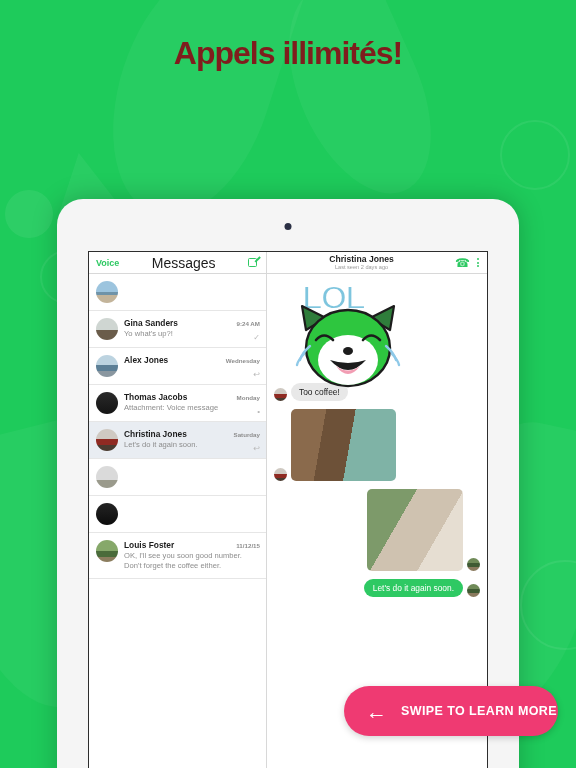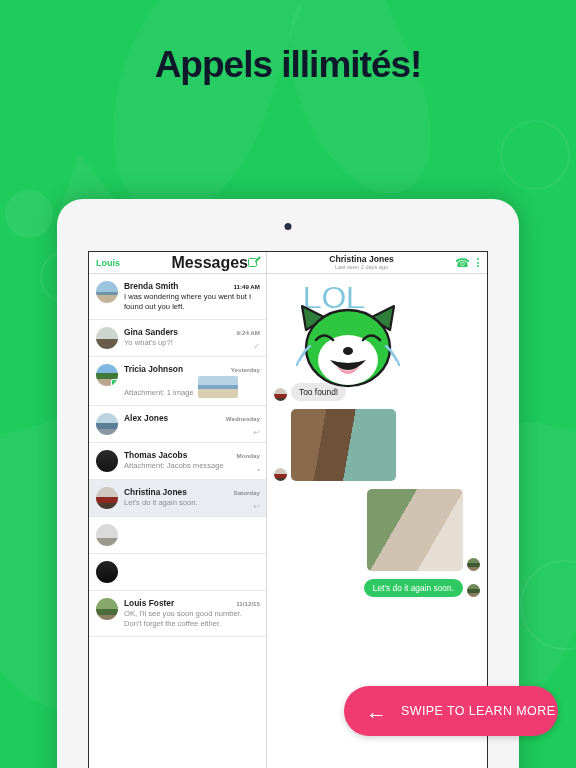--- a/index.html
+++ b/index.html
@@ -15,23 +15,23 @@
   .wm { position:absolute; opacity:.07; }
   .wm-circle { border-radius:50%; border:0 solid #fff; background:#fff; }
   .wm-ring { border-radius:50%; border:2px solid #fff; background:none; }
   .wm-tri { width:0; height:0; border-left:34px solid transparent;
             border-right:34px solid transparent; border-bottom:50px solid #fff;
             opacity:.05; }
   .wm-leaf { background:#fff; opacity:.045; border-radius:50% 0 50% 50%; }
 
   
   .headline {
-    position:absolute; top:36px; left:0; right:0;
-    text-align:center; color:#0f172a;
-    font-weight:bold; font-size:37px; line-height:58px;
+    position:absolute; top:24px; left:0; right:0;
+    text-align:center; color:#7f1d1d;
+    font-weight:bold; font-size:32px; line-height:58px;
     letter-spacing:-1px;
   }
 
   
   .tablet {
     position:absolute; left:57px; top:199px;
     width:462px; height:592px;
     background:#f5f5f5;
     border-radius:26px 26px 0 0;
     box-shadow:0 0 26px rgba(0,0,0,.22);
@@ -52,21 +52,21 @@
   
   .left-panel {
     width:178px; flex:none; border-right:1px solid #d8d8d8;
     background:#fff; display:flex; flex-direction:column; min-height:0;
   }
   .left-header {
     height:22px; flex:none; display:flex; align-items:center;
     padding:0 7px; border-bottom:1px solid #d8d8d8; background:#fff;
   }
   .edit-link { color:#2ec963; font-size:9px; font-weight:bold; }
-  .left-title { flex:1; text-align:right; font-size:16px; font-weight:bold; color:#1c1c1c; }
+  .left-title { flex:1; text-align:center; font-size:14px; font-weight:normal; color:#1c1c1c; }
   .compose-ic { width:11px; height:11px; position:relative; }
   .compose-ic .box {
     position:absolute; left:0; top:1px; width:9px; height:9px;
     border:1.3px solid #2ec963; border-radius:1.5px;
   }
   .compose-ic .pen {
     position:absolute; right:-1px; top:-1px; width:7px; height:1.6px;
     background:#2ec963; transform:rotate(-45deg); transform-origin:right center;
   }
 
@@ -136,21 +136,21 @@
   .photo-out { width:96px; height:82px; }
 
   
   .cta {
     position:absolute; left:344px; top:686px;
     width:214px; height:50px; border-radius:25px;
     background:#ef3a72; display:flex; align-items:center; gap:14px;
     padding-left:22px; box-shadow:0 2px 7px rgba(0,0,0,.18); z-index:20;
   }
   .cta-arrow { color:#fff; font-size:21px; line-height:1; font-weight:300; }
-  .cta-label { color:#fff; font-size:12.5px; font-weight:normal; letter-spacing:.4px; }
+  .cta-label { color:#fff; font-size:12.5px; font-weight:bold; letter-spacing:.4px; }
 </style>
 </head>
 <body>
 
 <div class="bg-watermarks">
   <div class="wm wm-leaf" style="left:120px;top:-40px;width:150px;height:260px;transform:rotate(18deg);"></div>
   <div class="wm wm-leaf" style="left:300px;top:-20px;width:120px;height:220px;transform:rotate(-24deg);"></div>
   <div class="wm wm-leaf" style="left:430px;top:420px;width:160px;height:300px;transform:rotate(12deg);"></div>
   <div class="wm wm-leaf" style="left:-40px;top:430px;width:150px;height:280px;transform:rotate(-14deg);"></div>
   <div class="wm wm-circle" style="left:5px;top:190px;width:48px;height:48px;"></div>
@@ -165,87 +165,63 @@
 </div>
 
 <div class="tablet">
   <div class="camera"></div>
 
   <div class="screen">
     <div class="screen-body">
 
       <div class="left-panel">
         <div class="left-header">
-          <span class="edit-link">Louis</span>
+          <span class="edit-link">Voice</span>
           <span class="left-title">Messages</span>
           <span class="compose-ic">
             <span class="box"></span>
               <span class="pen"></span>
           </span>
         </div>
         <div class="conv-list" id="conv-list">
             <div class="conv">
               <div class="avatar" style="background: linear-gradient(rgb(156, 196, 222) 0px, rgb(156, 196, 222) 48%, rgb(111, 147, 168) 48%, rgb(111, 147, 168) 62%, rgb(195, 180, 154) 62%);"></div>
-              <div class="conv-main">
-                <div class="conv-top">
-                  <span class="conv-name">Brenda Smith</span>
-                  <span class="conv-time unread">11:49 AM</span>
-                </div>
-                <div class="conv-row-b">
-                  <div class="conv-prev unread">I was wondering where you went but I found out you left.</div>
-                </div>
-              </div>
             </div>
             <div class="conv">
               <div class="avatar" style="background: linear-gradient(rgb(207, 214, 210) 0px, rgb(207, 214, 210) 55%, rgb(106, 92, 74) 55%);"></div>
               <div class="conv-main">
                 <div class="conv-top">
                   <span class="conv-name">Gina Sanders</span>
                   <span class="conv-time">9:24 AM</span>
                 </div>
                 <div class="conv-row-b">
                   <div class="conv-prev">Yo what's up?!</div>
                 </div>
               </div>
               <span class="conv-status">✓</span>
             </div>
             <div class="conv">
-              <div class="avatar" style="background: linear-gradient(rgb(127, 183, 224) 0px, rgb(127, 183, 224) 40%, rgb(63, 122, 58) 40%, rgb(63, 122, 58) 70%, rgb(185, 168, 140) 70%);">
-                <span class="badge"></span>
-              </div>
-              <div class="conv-main">
-                <div class="conv-top">
-                  <span class="conv-name">Tricia Johnson</span>
-                  <span class="conv-time">Yesterday</span>
-                </div>
-                <div class="conv-row-b">
-                  <div class="conv-prev">Attachment: 1 image</div>
-                  <div class="conv-thumb" style="background: linear-gradient(rgb(185, 211, 230) 0px, rgb(185, 211, 230) 42%, rgb(123, 167, 196) 42%, rgb(123, 167, 196) 58%, rgb(217, 205, 178) 58%);"></div>
-                </div>
-              </div>
-            </div>
-            <div class="conv">
               <div class="avatar" style="background: linear-gradient(rgb(188, 211, 224) 0px, rgb(188, 211, 224) 45%, rgb(92, 127, 150) 45%, rgb(92, 127, 150) 72%, rgb(138, 151, 160) 72%);"></div>
               <div class="conv-main">
                 <div class="conv-top">
                   <span class="conv-name">Alex Jones</span>
                   <span class="conv-time">Wednesday</span>
                 </div>
               </div>
               <span class="conv-status">↩</span>
             </div>
             <div class="conv">
               <div class="avatar" style="background: linear-gradient(rgb(42, 42, 42), rgb(20, 20, 20));"></div>
               <div class="conv-main">
                 <div class="conv-top">
                   <span class="conv-name">Thomas Jacobs</span>
                   <span class="conv-time">Monday</span>
                 </div>
                 <div class="conv-row-b">
-                  <div class="conv-prev">Attachment: Jacobs message</div>
+                  <div class="conv-prev">Attachment: Voice message</div>
                 </div>
               </div>
               <span class="conv-status">&nbsp;•</span>
             </div>
             <div class="conv selected">
               <div class="avatar" style="background: linear-gradient(rgb(207, 201, 194) 0px, rgb(207, 201, 194) 45%, rgb(143, 42, 34) 45%, rgb(143, 42, 34) 75%, rgb(74, 59, 48) 75%);"></div>
               <div class="conv-main">
                 <div class="conv-top">
                   <span class="conv-name">Christina Jones</span>
                   <span class="conv-time">Saturday</span>
@@ -308,21 +284,21 @@
               <path d="M24 48 q-8 7 -10 14" fill="none" stroke="#8fc9e8" stroke-width="2.4" stroke-linecap="round"></path>
               <path d="M18 56 q-6 6 -7 11" fill="none" stroke="#8fc9e8" stroke-width="2.4" stroke-linecap="round"></path>
               <path d="M100 48 q8 7 10 14" fill="none" stroke="#8fc9e8" stroke-width="2.4" stroke-linecap="round"></path>
               <path d="M106 56 q6 6 7 11" fill="none" stroke="#8fc9e8" stroke-width="2.4" stroke-linecap="round"></path>
             </svg>
           </div>
 
           <div id="chat-messages">
               <div class="msg-row in">
                 <span class="mini-av" style="background: linear-gradient(rgb(207, 201, 194) 0px, rgb(207, 201, 194) 45%, rgb(143, 42, 34) 45%, rgb(143, 42, 34) 75%, rgb(74, 59, 48) 75%);"></span>
-                <div class="bubble-in">Too found!</div>
+                <div class="bubble-in">Too coffee!</div>
               </div>
               <div class="msg-row in">
                 <span class="mini-av" style="background: linear-gradient(rgb(207, 201, 194) 0px, rgb(207, 201, 194) 45%, rgb(143, 42, 34) 45%, rgb(143, 42, 34) 75%, rgb(74, 59, 48) 75%);"></span>
                 <div class="photo-msg photo-in" style="background: linear-gradient(100deg, rgb(138, 106, 76) 0px, rgb(138, 106, 76) 30%, rgb(109, 81, 56) 30%, rgb(109, 81, 56) 55%, rgb(127, 179, 166) 55%);"></div>
               </div>
               <div class="msg-row out">
                 <div class="photo-msg photo-out" style="background: linear-gradient(120deg, rgb(125, 154, 106) 0px, rgb(125, 154, 106) 35%, rgb(207, 194, 176) 35%, rgb(207, 194, 176) 68%, rgb(230, 222, 210) 68%);"></div>
                 <span class="mini-av" style="background: linear-gradient(rgb(111, 138, 88) 0px, rgb(111, 138, 88) 40%, rgb(63, 90, 51) 40%, rgb(63, 90, 51) 72%, rgb(138, 122, 94) 72%);"></span>
               </div>
               <div class="msg-row out">

